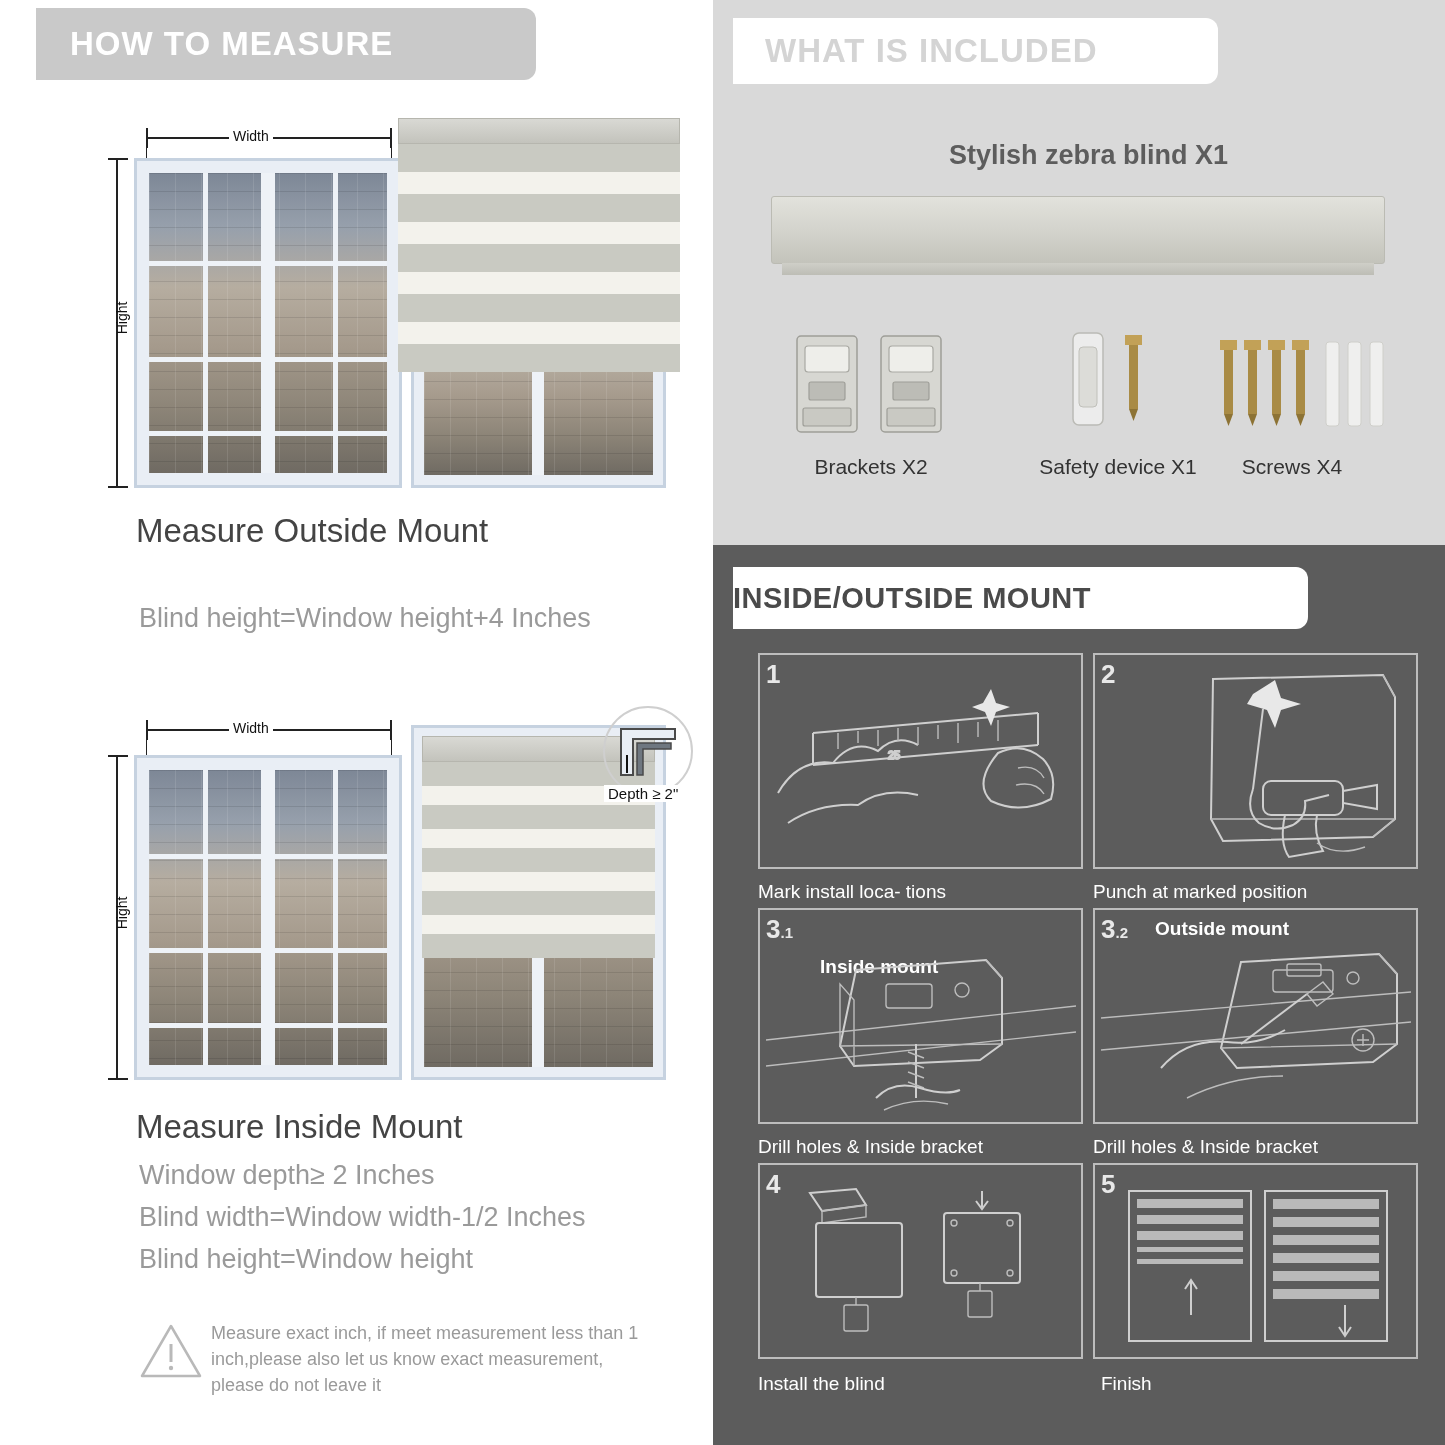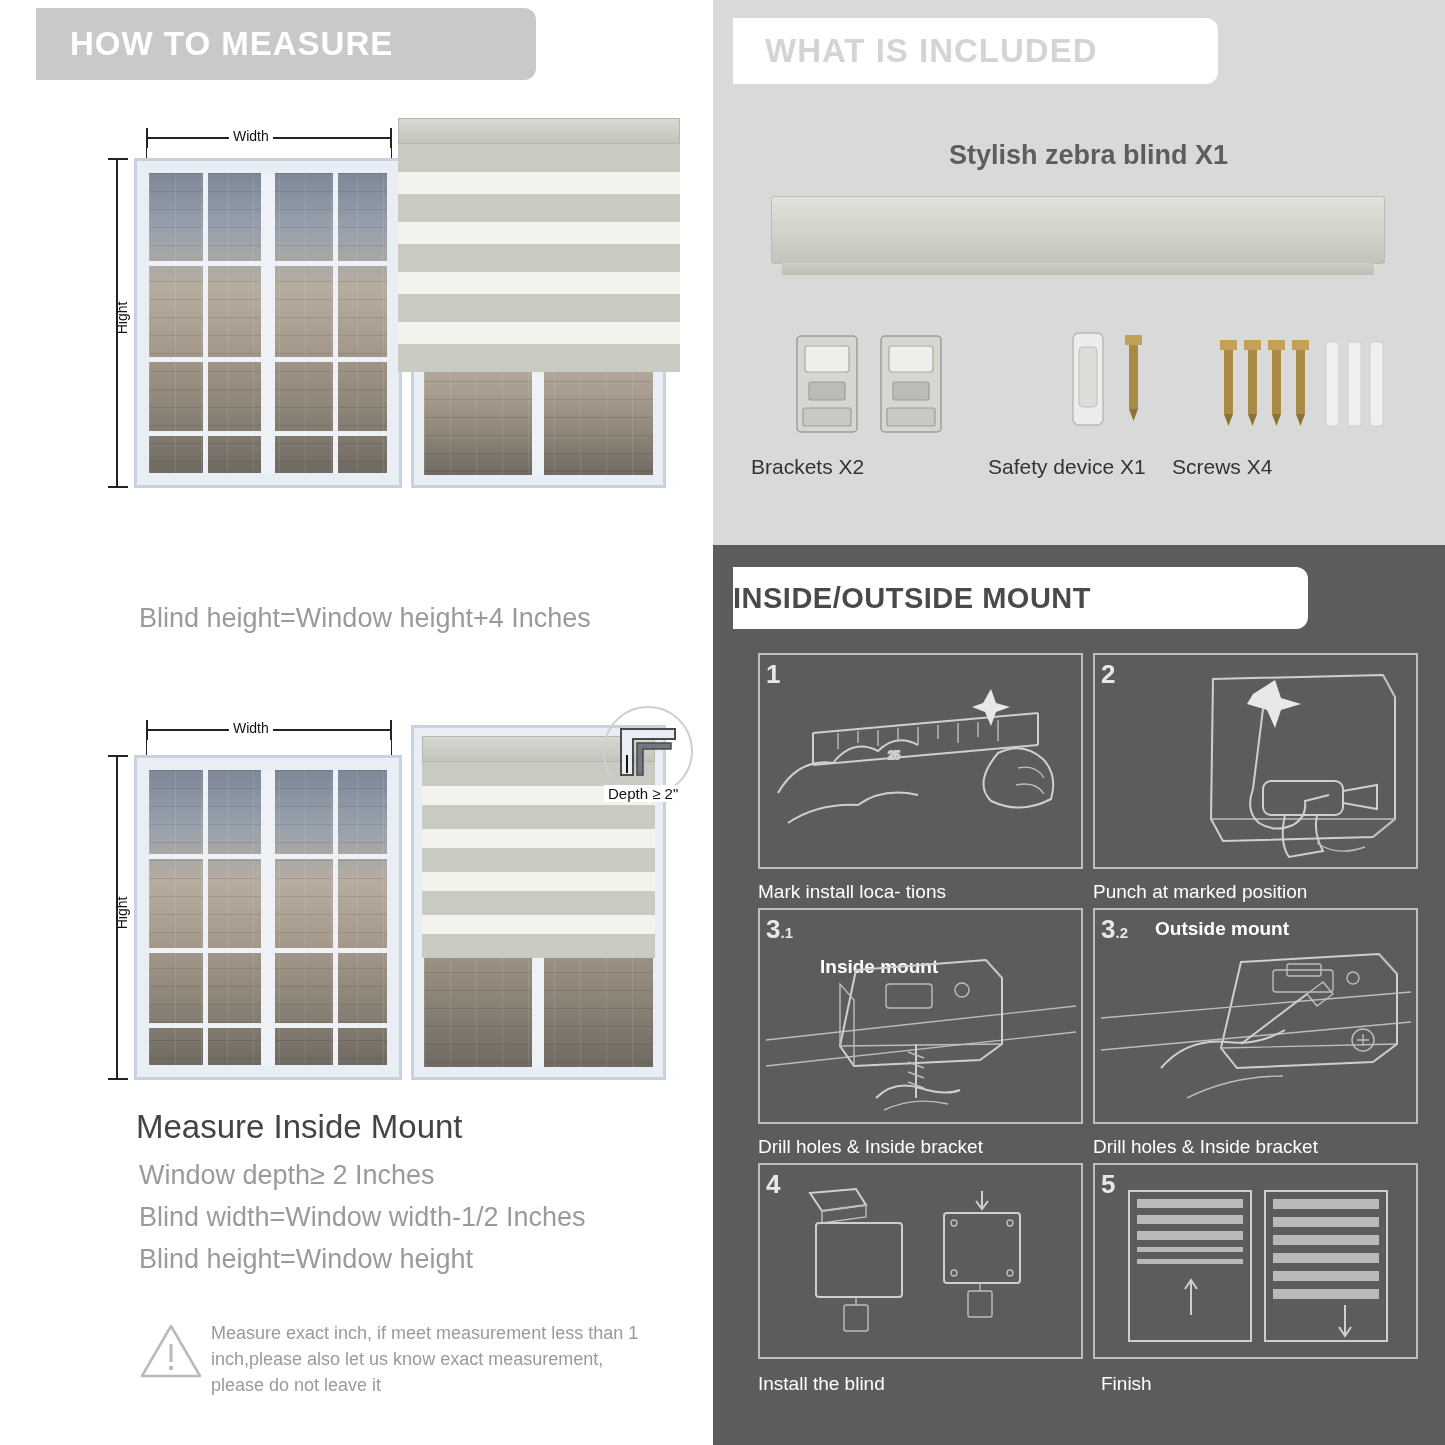--- a/index.html
+++ b/index.html
@@ -92,21 +92,21 @@
   .headrail {
     position:absolute; left:58px; top:196px; width:614px; height:68px;
     background:linear-gradient(180deg,#e2e2dc 0%,#d2d2cb 55%,#c3c3bb 100%);
     border:1px solid #bbbbb3; border-radius:3px;
   }
   .headrail::after{
     content:""; position:absolute; left:10px; right:10px; bottom:-12px; height:12px;
     background:linear-gradient(180deg,#cfcfc8,#bdbdb5);
   }
 
-  .part-cap { position:absolute; font-size:21px; color:#333; text-align:left; }
+  .part-cap { position:absolute; font-size:21px; color:#333; text-align:center; }
 
   
   .right-bot {
     position:absolute; left:713px; top:545px; width:732px; height:900px; background:#5c5c5c;
   }
   .hdr-mount {
     position:absolute; left:20px; top:22px; width:575px; height:62px;
     background:#ffffff; border-top-right-radius:12px; border-bottom-right-radius:12px;
     display:flex; align-items:center;
   }
@@ -176,20 +176,21 @@
           <div style="height:22px;background:#f3f2ec;"></div>
           <div style="height:28px;background:#c9cac2;"></div>
           <div style="height:22px;background:#f3f2ec;"></div>
           <div style="height:28px;background:#c9cac2;"></div>
           <div style="height:22px;background:#f3f2ec;"></div>
           <div style="height:28px;background:#c9cac2;"></div>
         </div>
       </div>
     </div>
 
+    <div class="sec-title" style="left:100px; top:512px;">Measure Outside Mount</div>
     <div class="sec-line" style="left:103px; top:603px;">Blind height=Window height+4 Inches</div>
 
     <div class="winbox" style="left:70px; top:705px; width:600px; height:390px;">
 
       <div class="dim-line" style="left:40px; top:24px; width:246px; height:2px;"></div>
       <div class="dim-line" style="left:40px; top:15px; width:2px; height:20px;"></div>
       <div class="dim-line" style="left:284px; top:15px; width:2px; height:20px;"></div>
       <div class="dim-label" style="left:123px; top:15px;">Width</div>
       <div class="dim-line" style="left:40px; top:35px; width:1px; height:22px;"></div>
       <div class="dim-line" style="left:285px; top:35px; width:1px; height:22px;"></div>

